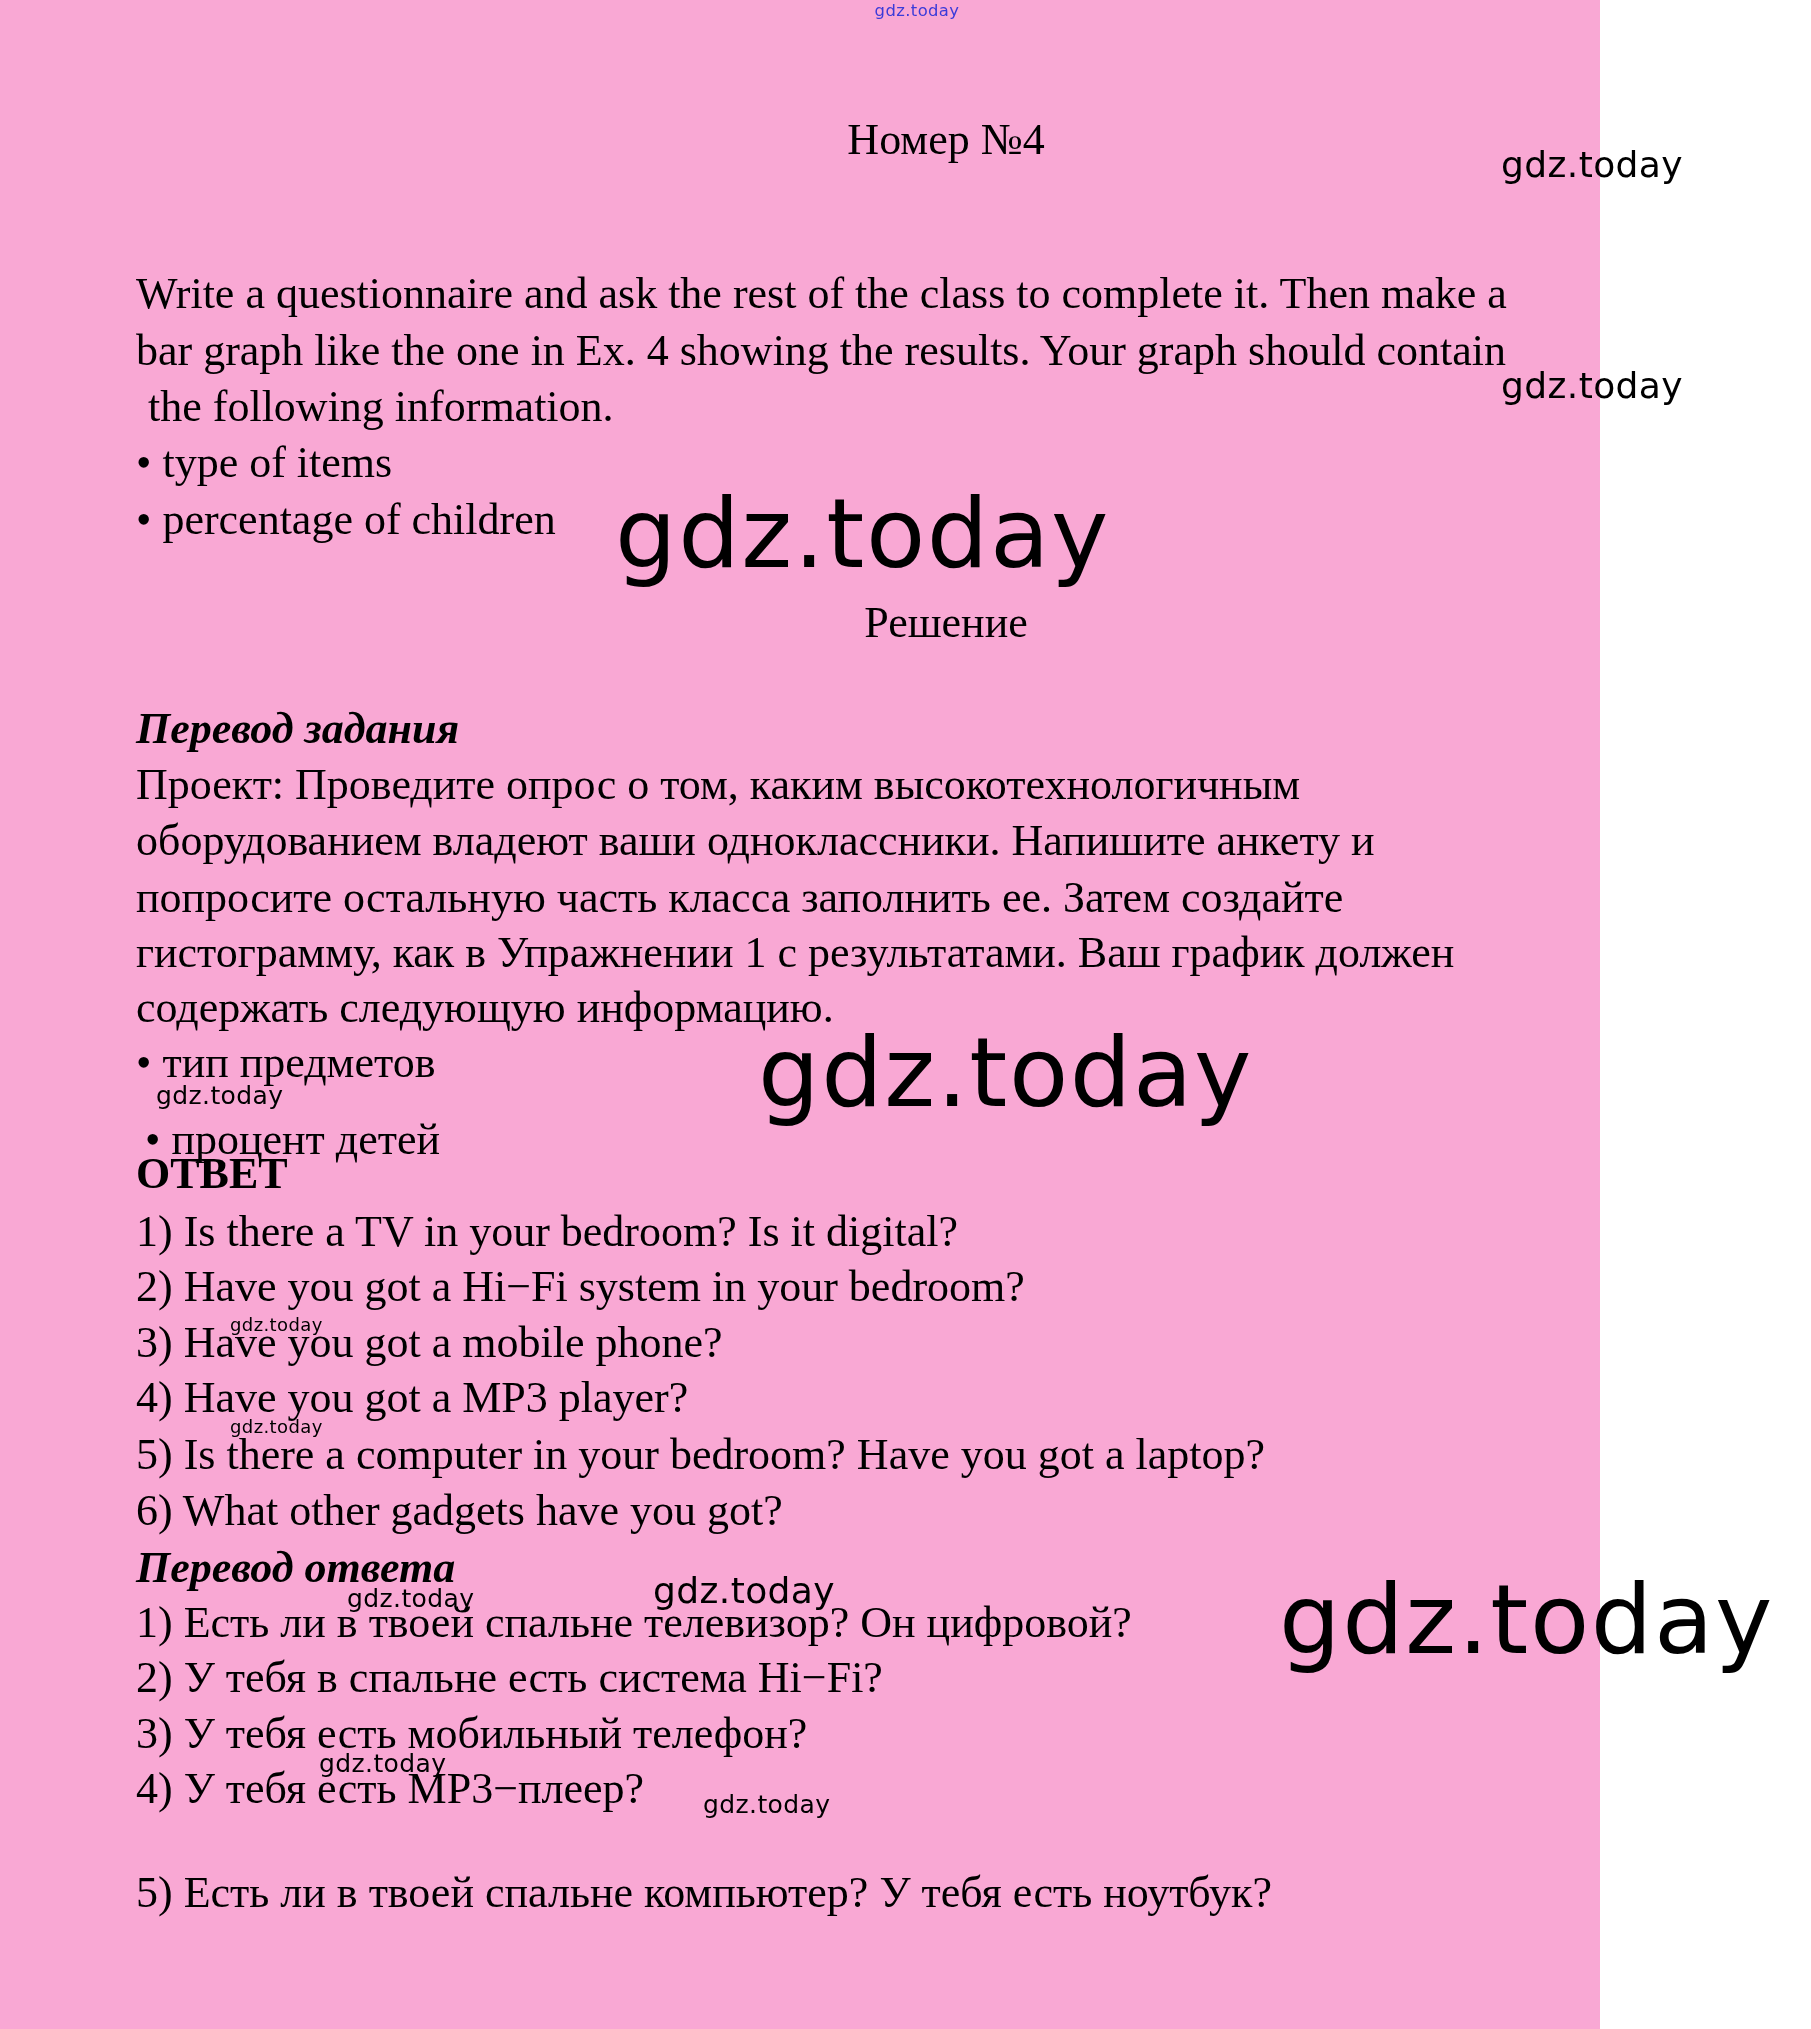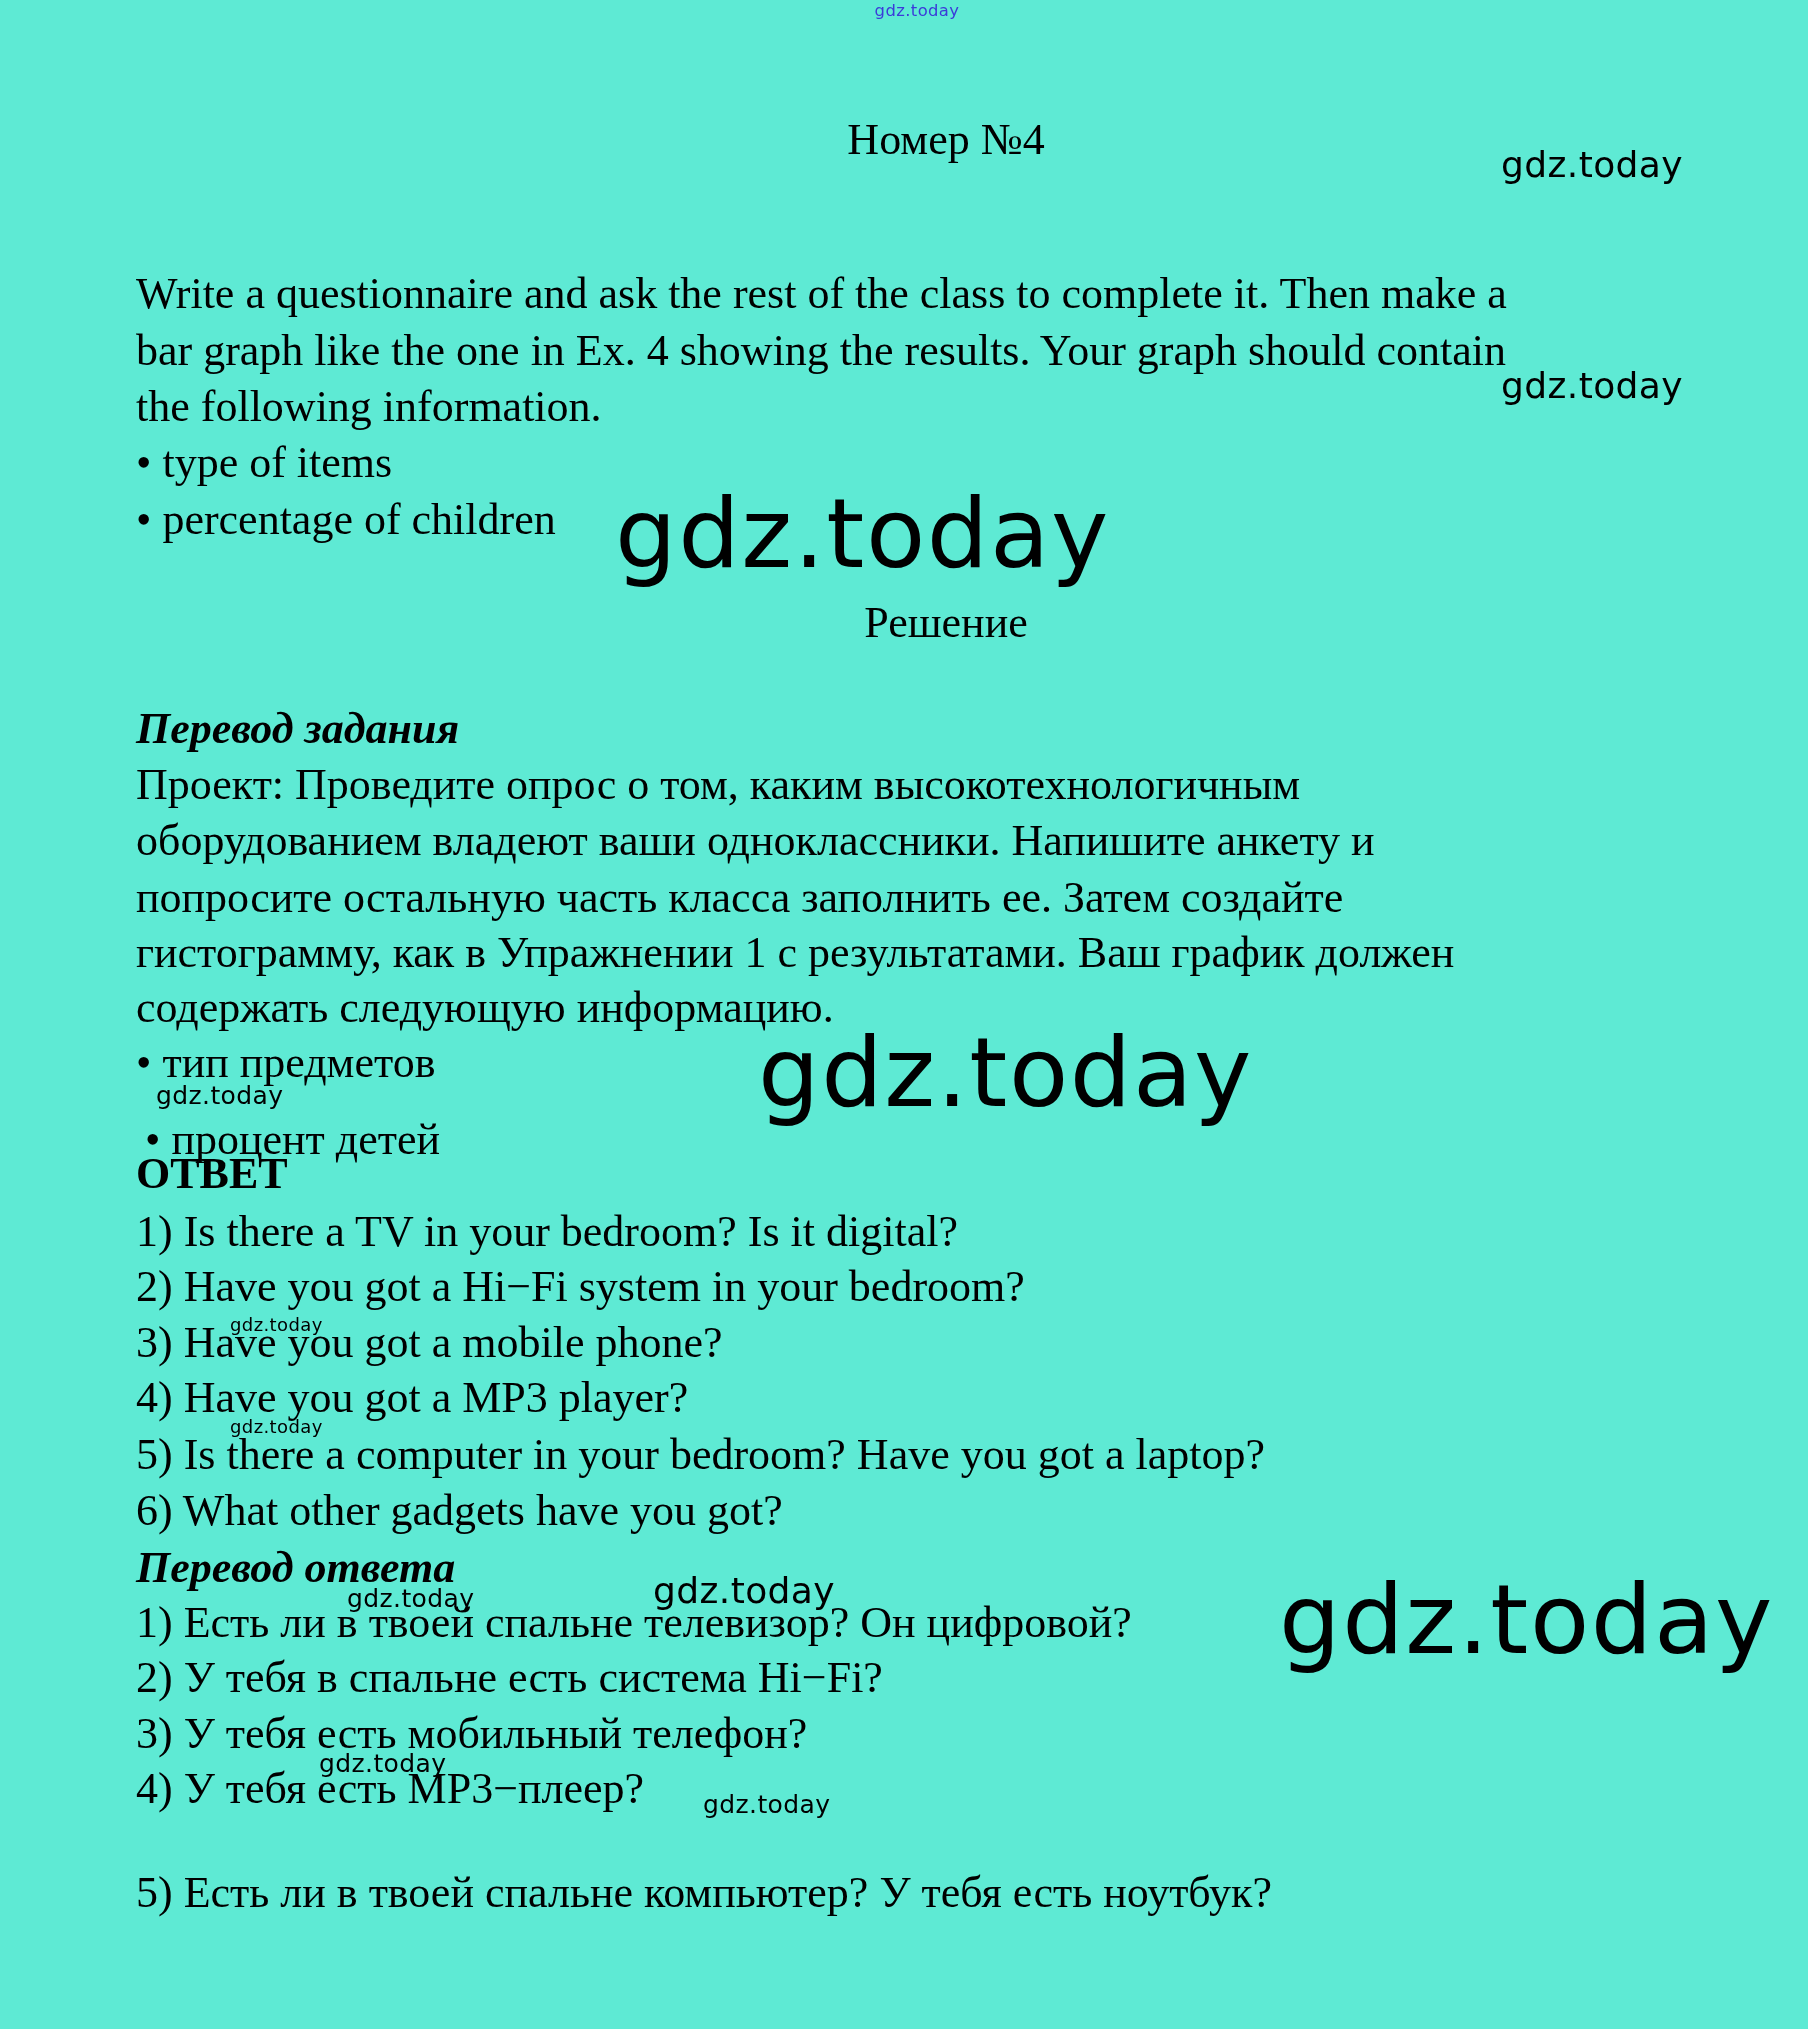--- a/index.html
+++ b/index.html
@@ -1,17 +1,17 @@
 <!DOCTYPE html>
 <html style="font-size:13px"><head>
 <meta charset="utf-8">
 <style>
   html, body { margin: 0; padding: 0; background: #ffffff; }
   body { width: 1812px; height: 2030px; position: relative; overflow: hidden; }
-  .page { position: absolute; left: 0; top: 0; width: 1808px; height: 2030px; background: #5eead4; }
+  .page { position: absolute; left: 0; top: 0; width: 1600px; height: 2030px; background: #f9a8d4; }
   .txt {
     position: absolute;
     font-family: "Liberation Serif", "DejaVu Serif", serif;
     font-size: 44px;
     line-height: 56px;
     color: #000;
     white-space: nowrap;
     transform: translateY(-50%);
   }
   .center { transform: translate(-50%, -50%); }
@@ -38,21 +38,21 @@
 <div class="page">
 
   <div class="wm wm-top" style="left: 917px; top: 10px; color: rgb(59, 59, 217);">gdz.today</div>
   <div class="wm wm-md" style="left:1501px; top:164px;">gdz.today</div>
 
   <div class="txt center" style="left:946px; top:140px;">Номер №4</div>
 
   <div class="txt" style="left:136px; top:294px;">Write a questionnaire and ask the rest of the class to complete it. Then make a</div>
   <div class="txt" style="left:136px; top:351px;">bar graph like the one in Ex. 4 showing the results. Your graph should contain</div>
   <div class="wm wm-md" style="left:1501px; top:385px;">gdz.today</div>
-  <div class="txt" style="left:136px; top:407px;">the following information.</div>
+  <div class="txt" style="left:148px; top:407px;">the following information.</div>
   <div class="txt" style="left:136px; top:463px;">• type of items</div>
   <div class="txt" style="left:136px; top:520px;">• percentage of children</div>
   <div class="wm wm-lg" style="left:615px; top:533px;">gdz.today</div>
 
   <div class="txt center" style="left:946px; top:623px;">Решение</div>
 
   <div class="txt heading-it" style="left:136px; top:729px;">Перевод задания</div>
   <div class="txt" style="left:136px; top:785px;">Проект: Проведите опрос о том, каким высокотехнологичным</div>
   <div class="txt" style="left:136px; top:841px;">оборудованием владеют ваши одноклассники. Напишите анкету и</div>
   <div class="txt" style="left:136px; top:898px;">попросите остальную часть класса заполнить ее. Затем создайте</div>

